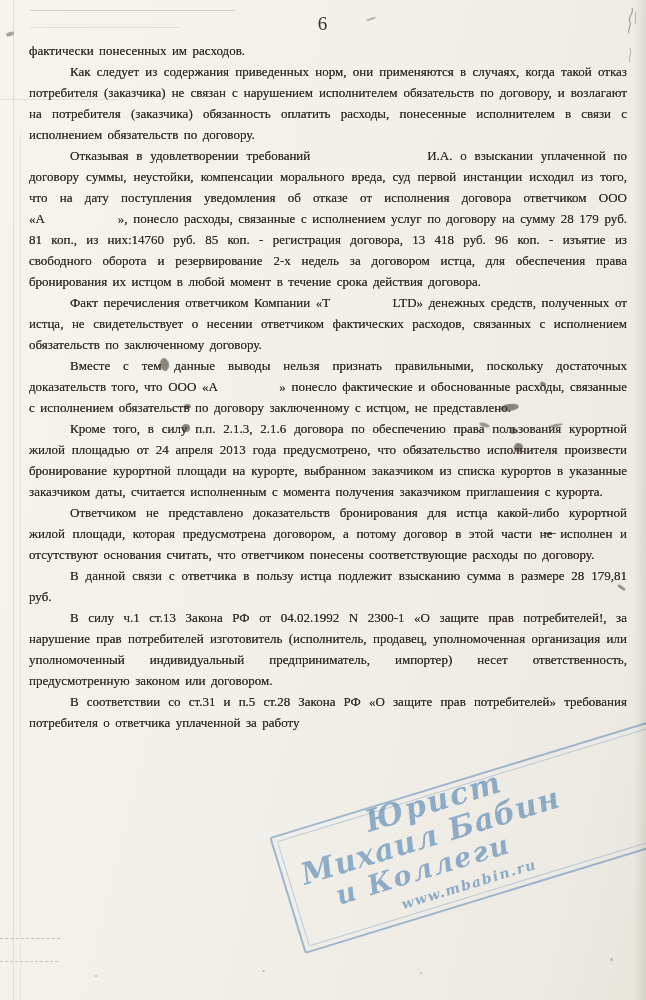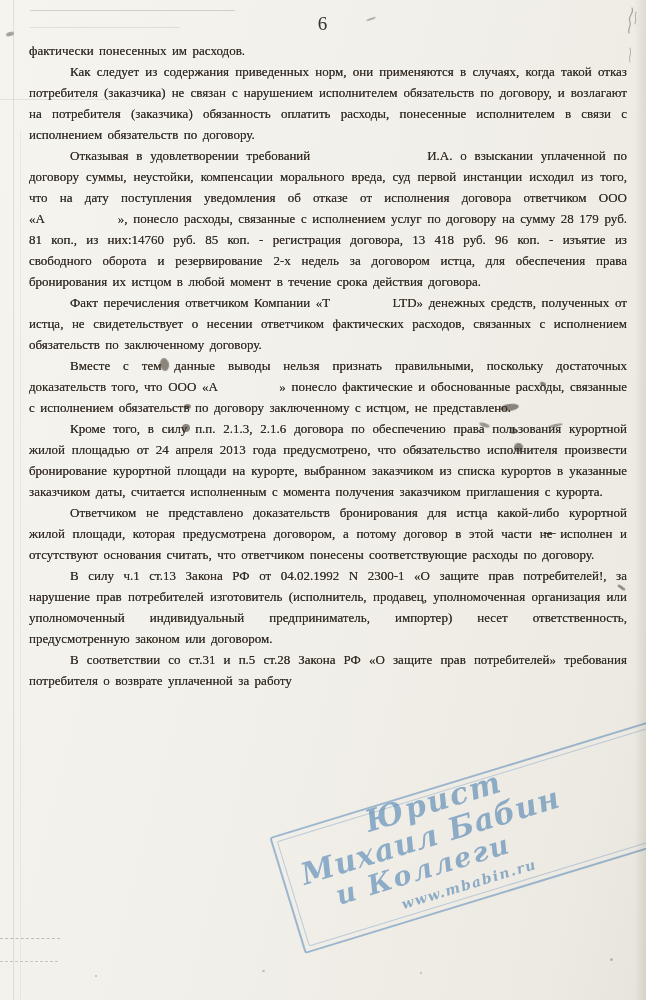--- a/index.html
+++ b/index.html
@@ -116,17 +116,18 @@
   </div>
 
   <div class="body-text">
     <p class="cont">фактически понесенных им расходов.</p>
     <p>Как следует из содержания приведенных норм, они применяются в случаях, когда такой отказ потребителя (заказчика) не связан с нарушением исполнителем обязательств по договору, и возлагают на потребителя (заказчика) обязанность оплатить расходы, понесенные исполнителем в связи с исполнением обязательств по договору.</p>
     <p>Отказывая в удовлетворении требований &nbsp;&nbsp;&nbsp;&nbsp;&nbsp;&nbsp;&nbsp;&nbsp;&nbsp;&nbsp;&nbsp;&nbsp;&nbsp; И.А. о взыскании уплаченной по договору суммы, неустойки, компенсации морального вреда, суд первой инстанции исходил из того, что на дату поступления уведомления об отказе от исполнения договора ответчиком ООО «А&nbsp;&nbsp;&nbsp;&nbsp;&nbsp;&nbsp;&nbsp;&nbsp;&nbsp;&nbsp;&nbsp;&nbsp;&nbsp;», понесло расходы, связанные с исполнением услуг по договору на сумму 28 179 руб. 81 коп., из них:14760 руб. 85 коп. - регистрация договора, 13 418 руб. 96 коп. - изъятие из свободного оборота и резервирование 2-х недель за договором истца, для обеспечения права бронирования их истцом в любой момент в течение срока действия договора.</p>
     <p>Факт перечисления ответчиком Компании «Т&nbsp;&nbsp;&nbsp;&nbsp;&nbsp;&nbsp;&nbsp;&nbsp;&nbsp;&nbsp;&nbsp;LTD» денежных средств, полученных от истца, не свидетельствует о несении ответчиком фактических расходов, связанных с исполнением обязательств по заключенному договору.</p>
     <p>Вместе с тем данные выводы нельзя признать правильными, поскольку достаточных доказательств того, что ООО «А&nbsp;&nbsp;&nbsp;&nbsp;&nbsp;&nbsp;&nbsp;&nbsp;&nbsp;&nbsp;&nbsp;» понесло фактические и обоснованные расходы, связанные с исполнением обязательств по договору заключенному с истцом, не представлено.</p>
     <p>Кроме того, в силу п.п. 2.1.3, 2.1.6 договора по обеспечению права пользования курортной жилой площадью от 24 апреля 2013 года предусмотрено, что обязательство исполнителя произвести бронирование курортной площади на курорте, выбранном заказчиком из списка курортов в указанные заказчиком даты, считается исполненным с момента получения заказчиком приглашения с курорта.</p>
     <p>Ответчиком не представлено доказательств бронирования для истца какой-либо курортной жилой площади, которая предусмотрена договором, а потому договор в этой части н̶е̶ исполнен и отсутствуют основания считать, что ответчиком понесены соответствующие расходы по договору.</p>
+    <p>В данной связи с ответчика в пользу истца подлежит взысканию сумма в размере 28 179,81 руб.</p>
     <p>В силу ч.1 ст.13 Закона РФ от 04.02.1992 N 2300-1 «О защите прав потребителей!, за нарушение прав потребителей изготовитель (исполнитель, продавец, уполномоченная организация или уполномоченный индивидуальный предприниматель, импортер) несет ответственность, предусмотренную законом или договором.</p>
-    <p>В соответствии со ст.31 и п.5 ст.28 Закона РФ «О защите прав потребителей» требования потребителя о возврате уплаченной за работу</p>
+    <p>В соответствии со ст.31 и п.5 ст.28 Закона РФ «О защите прав потребителей» требования потребителя о ответчика уплаченной за работу</p>
   </div>
 
 </div>
 
 </body></html>

